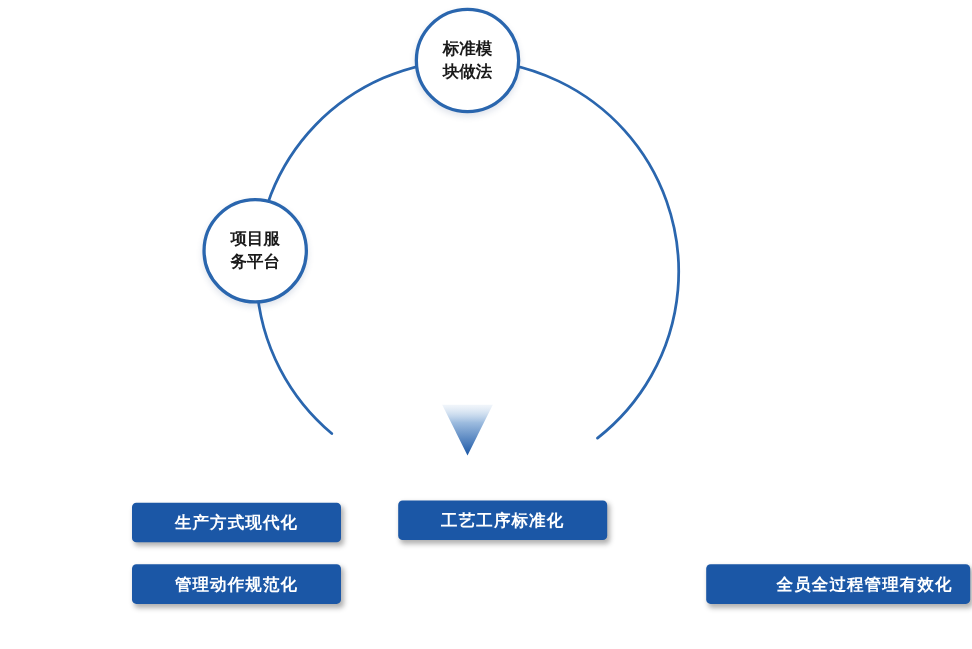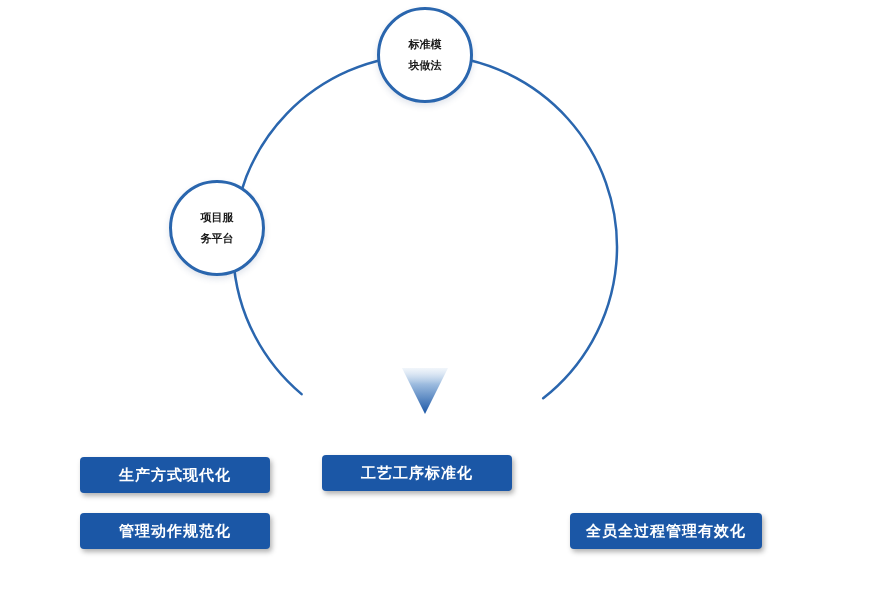--- a/index.html
+++ b/index.html
@@ -29,25 +29,25 @@
     background: #ffffff;
     border: 3px solid #2a66ae;
     box-sizing: border-box;
     display: flex;
     align-items: center;
     justify-content: center;
     text-align: center;
     box-shadow: 0 3px 6px rgba(40, 70, 120, 0.15);
   }
   .sat-top   { left: 377px; top: 7px; }
-  .sat-left  { left: 169px; top: 180px; font-family: Liberation Serif, serif; }
+  .sat-left  { left: 184px; top: 180px; }
   .sat-right { left: 569px; top: 182px; }
   .sat .line {
     display: block;
-    font-size: 11px;
+    font-size: 15px;
     font-weight: bold;
     color: #1a1a1a;
     line-height: 21px;
   }
   
   .center-ring {
     position: absolute;
     left: 340px;
     top: 151px;
     width: 168px;
@@ -86,27 +86,28 @@
     border-radius: 4px;
     box-shadow: 2px 3px 5px rgba(60, 60, 60, 0.4);
     display: flex;
     align-items: center;
     justify-content: center;
     color: #ffffff;
     font-size: 15px;
     font-weight: bold;
     letter-spacing: 1px;
     white-space: nowrap;
+    margin-left: 40px;
   }
   .box-1 { left: 80px;  top: 457px; }
   .box-2 { left: 322px; top: 455px; }
   .box-3 { left: 567px; top: 457px; }
   .box-4 { left: 80px;  top: 513px; font-family: Liberation Serif, serif; }
   .box-5 { left: 322px; top: 513px; }
-  .box-6 { left: 570px; top: 513px; width: 192px; }
+  .box-6 { left: 602px; top: 513px; width: 192px; padding-left: 48px; }
 </style>
 </head>
 <body>
 
 <div class="canvas">
 
   <svg class="layer" width="884" height="590" viewBox="0 0 884 590">
     <defs>
       <linearGradient id="arrowGrad" x1="0" y1="0" x2="0" y2="1">
         <stop offset="0" stop-color="#d7e4f2" stop-opacity="0.35"></stop>

